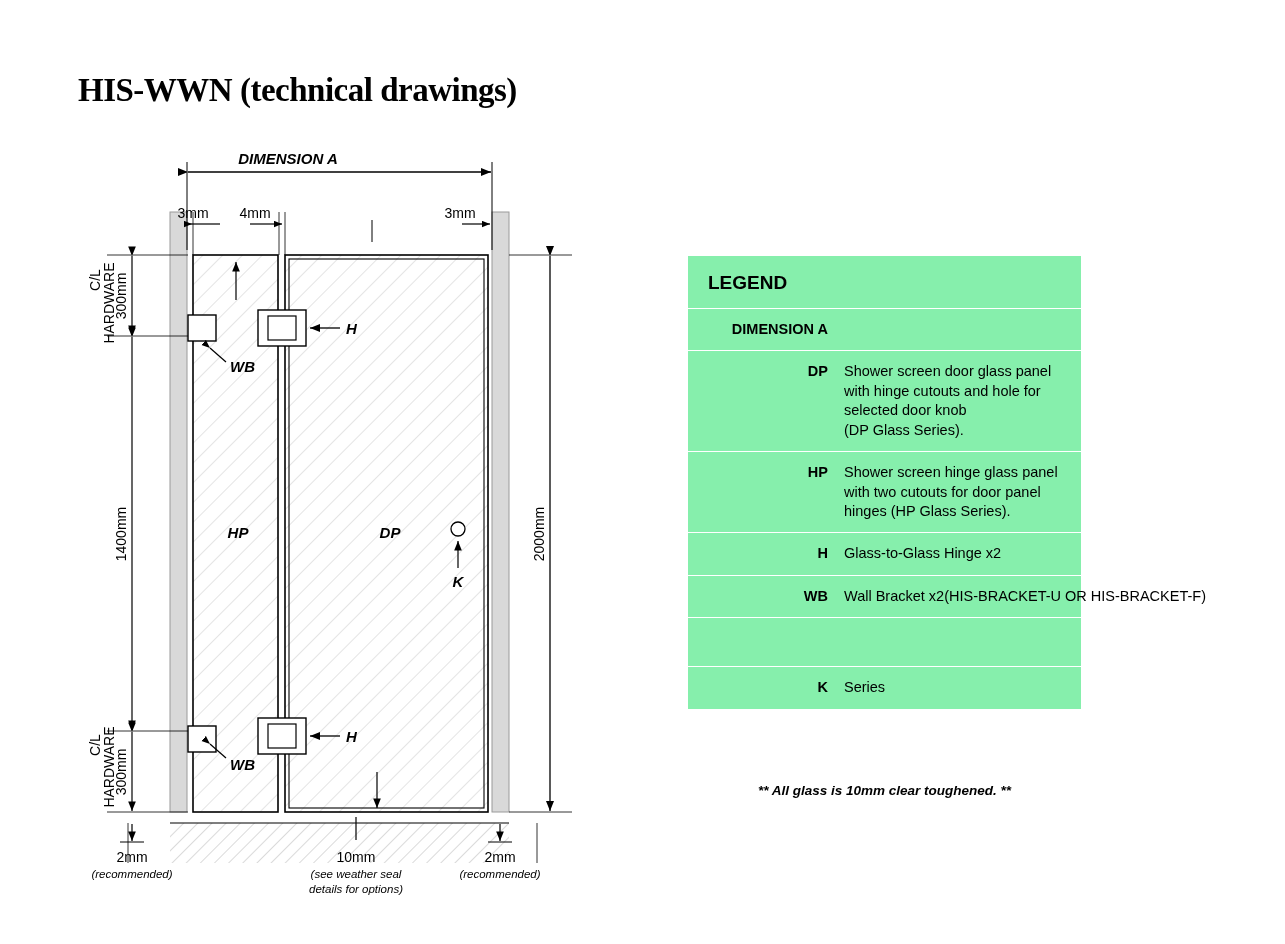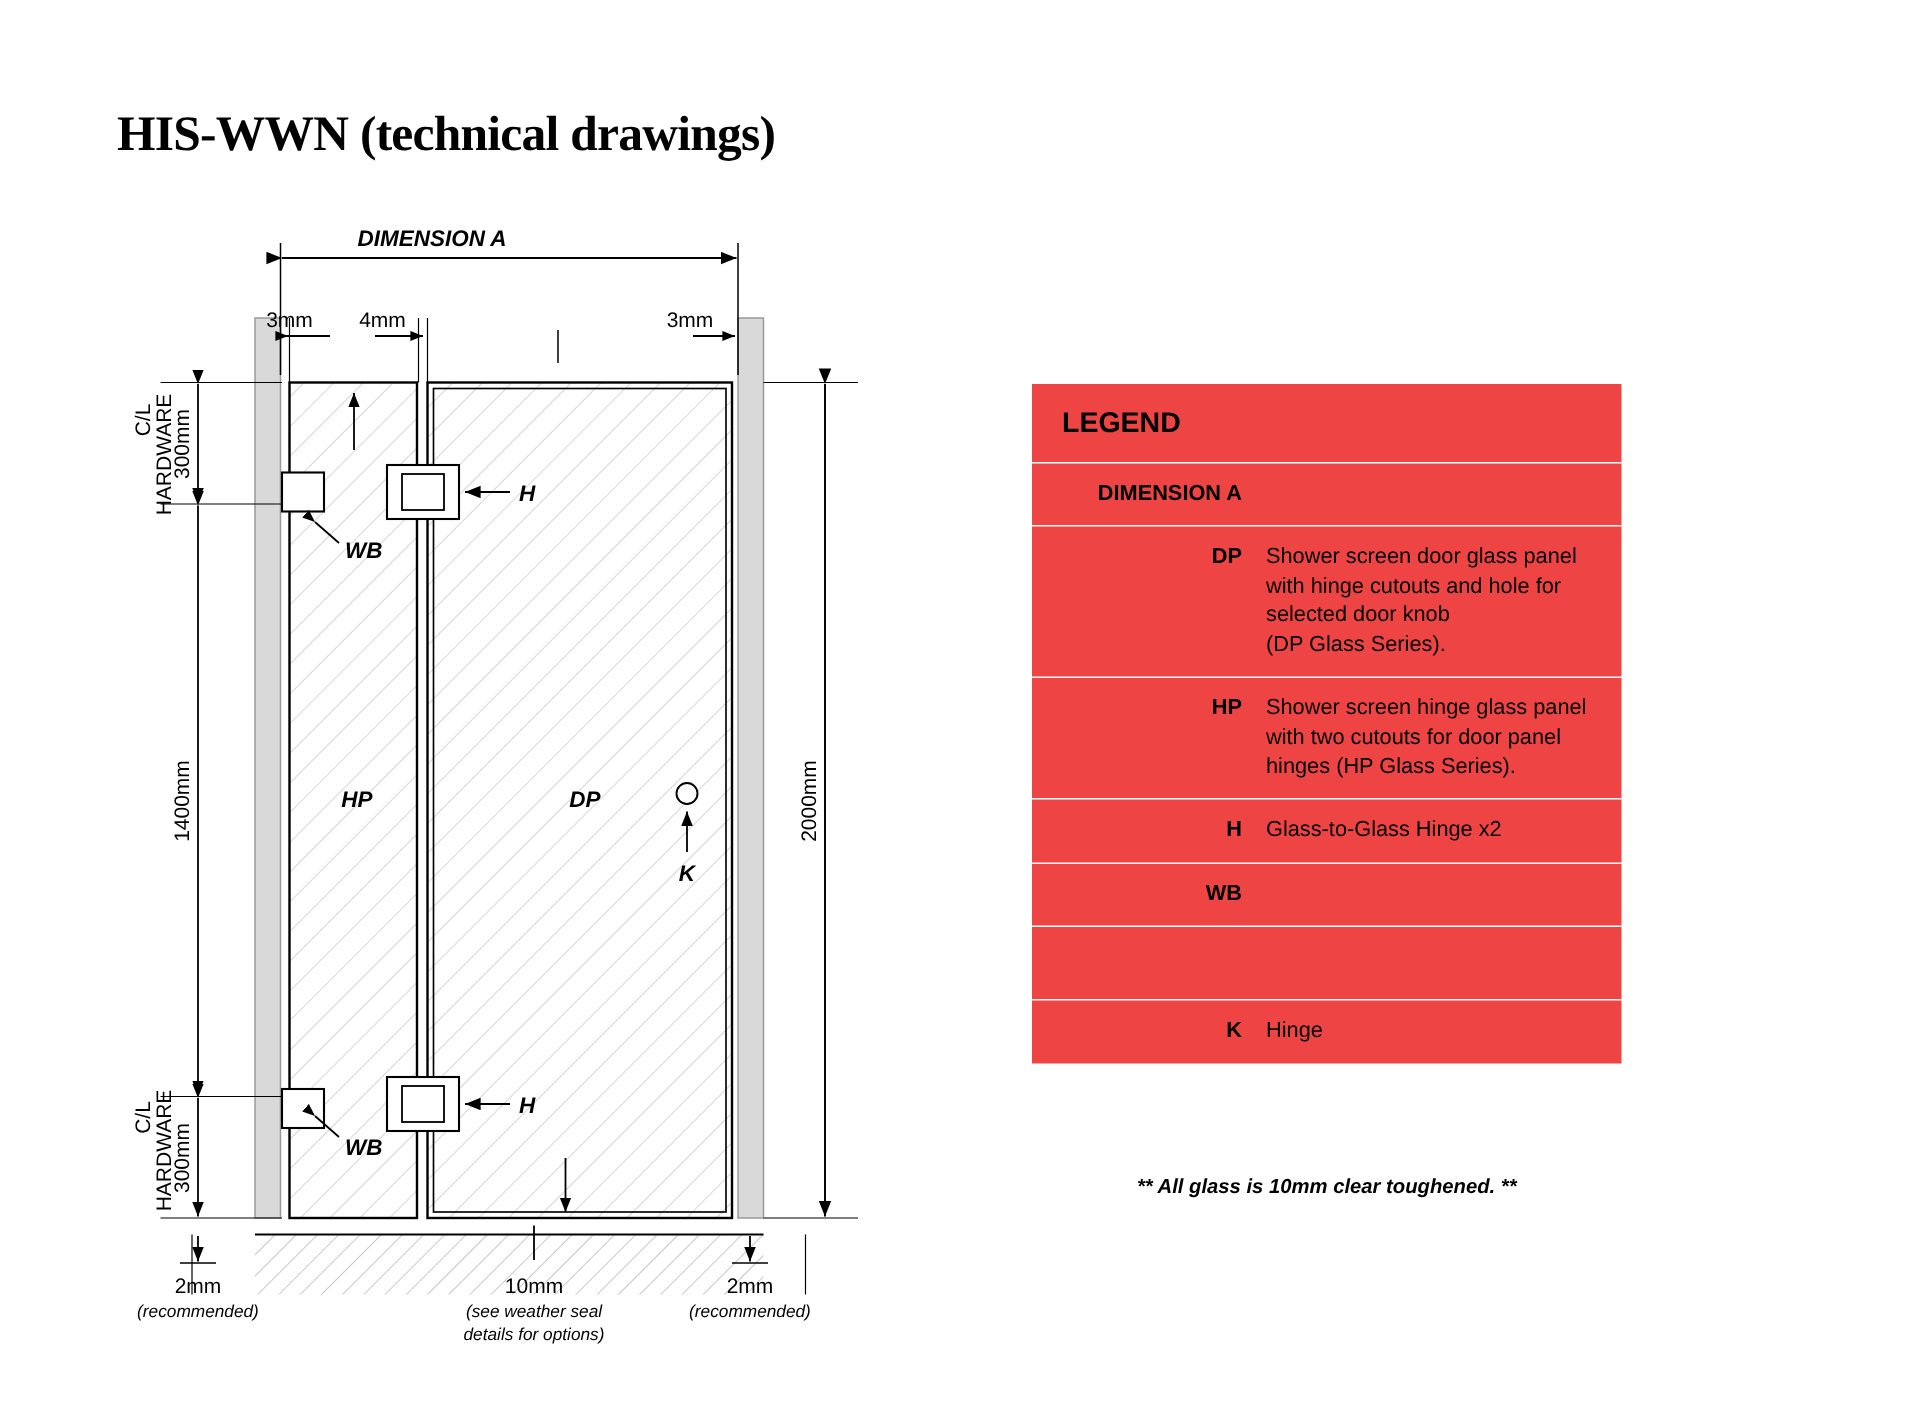--- a/index.html
+++ b/index.html
@@ -34,21 +34,21 @@
     height: 780px;
   }
   #drawing svg { display: block; }
 
   
   #legend {
     position: absolute;
     left: 688px;
     top: 256px;
     width: 393px;
-    background: #ef4444;
+    background: #86efac;
   }
   .legend-title {
     font-size: 19px;
     font-weight: bold;
     padding: 16px 0 14px 20px;
   }
   .legend-row {
     display: flex;
     border-top: 1px solid #ffffff;
     padding: 11px 8px 11px 0;
@@ -228,24 +228,25 @@
     <div class="legend-desc">Shower screen hinge glass panel
 with two cutouts for door panel
 hinges (HP Glass Series).</div>
   </div>
   <div class="legend-row">
     <div class="legend-key">H</div>
     <div class="legend-desc">Glass-to-Glass Hinge x2</div>
   </div>
   <div class="legend-row">
     <div class="legend-key">WB</div>
+    <div class="legend-desc nowrap">Wall Bracket x2(HIS-BRACKET-U OR HIS-BRACKET-F)</div>
   </div>
   <div class="legend-row blank">
     <div class="legend-key"></div>
     <div class="legend-desc"></div>
   </div>
   <div class="legend-row">
     <div class="legend-key">K</div>
-    <div class="legend-desc">Hinge</div>
+    <div class="legend-desc">Series</div>
   </div>
 </div>
 
 <div id="legend-note">** All glass is 10mm clear toughened. **</div>
 
 </body></html>

